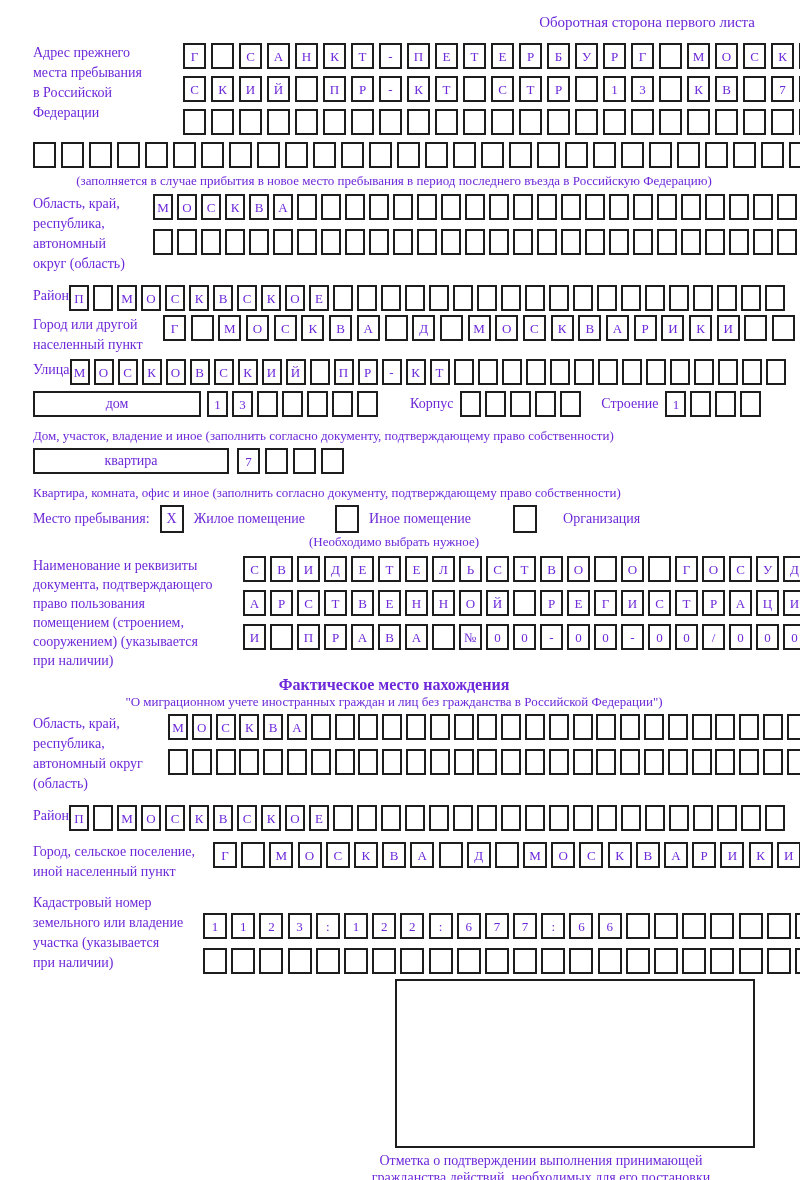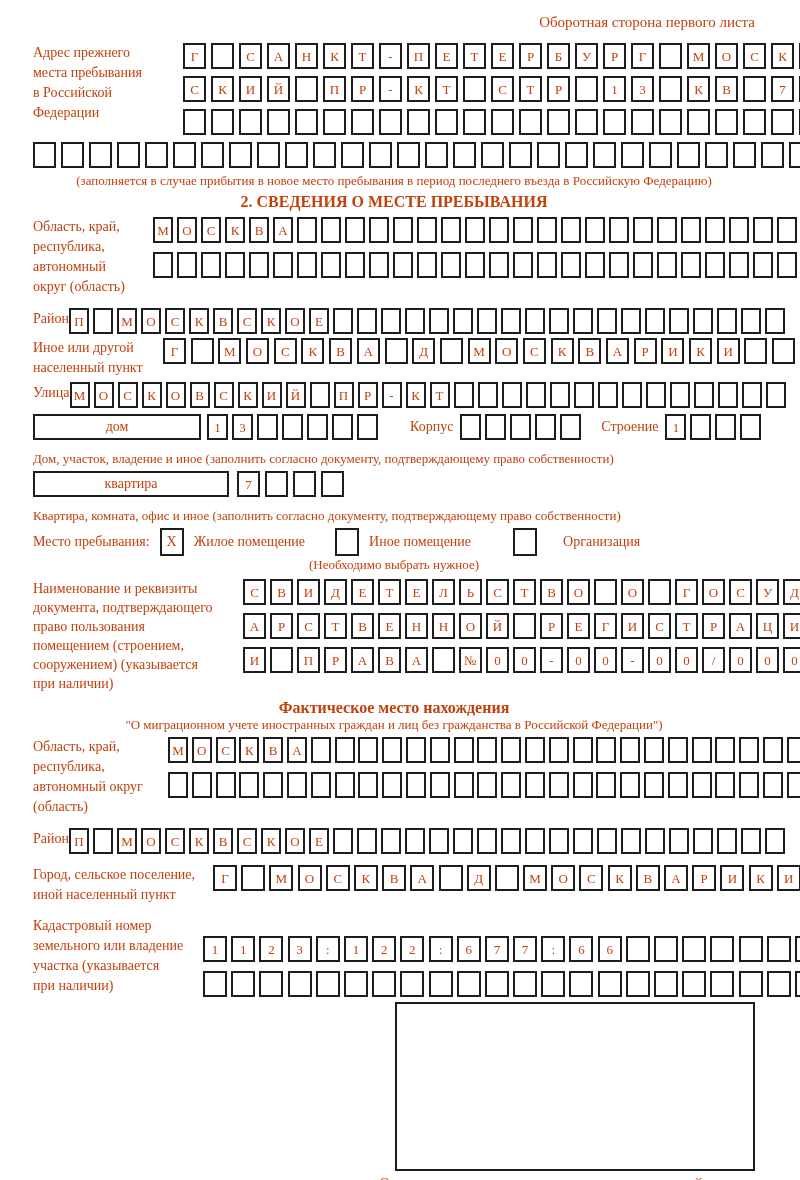--- a/index.html
+++ b/index.html
@@ -2,21 +2,21 @@
 <html><head>
 <meta charset="utf-8">
 <style>
   html,body{margin:0;padding:0;background:#ffffff;}
   .page{
     position:relative;
     width:800px;height:1180px;
     box-sizing:border-box;
     padding:14px 45px 0 33px;
     background:#fff;
-    color:#c2410c;
+    color:#6d28d9;
     font-family:"Liberation Serif","DejaVu Serif",serif;
     overflow:hidden;
   }
   .hdr-note{text-align:right;font-size:15px;line-height:17px;}
   .frow{display:flex;align-items:flex-start;}
   .lbl{font-size:14px;line-height:20px;flex:none;}
   .lbl-inline{font-size:14px;line-height:22px;flex:none;}
   .gridcol{margin-left:auto;display:flex;flex-direction:column;align-items:flex-end;row-gap:7px;flex:none;}
   .cellrow{display:flex;column-gap:var(--g,4px);flex:none;}
   .cell{
@@ -161,21 +161,20 @@
         <span class="cell"></span>
         <span class="cell"></span>
         <span class="cell"></span>
         <span class="cell"></span>
         <span class="cell"></span>
         <span class="cell"></span>
       </div>
   </div>
   <div class="note mt5">(заполняется в случае прибытия в новое место пребывания в период последнего въезда в Российскую Федерацию)</div>
 
-  <div class="sec-title mt5">2. СВЕДЕНИЯ О МЕСТЕ ПРЕБЫВАНИЯ</div>
 
   <div class="frow mt6">
     <div class="lbl" style="width:120px">
       <div>Область, край,</div>
       <div>республика,</div>
       <div>автономный</div>
       <div>округ (область)</div>
     </div>
     <div class="gridcol" style="row-gap:9px">
       <div class="cellrow" style="--cw:16px;--g:4px">
@@ -270,21 +269,21 @@
         <span class="cell"></span>
         <span class="cell"></span>
         <span class="cell"></span>
         <span class="cell"></span>
         <span class="cell"></span>
       </div>
   </div>
 
   <div class="frow mt4">
     <div class="lbl" style="width:130px">
-      <div>Иное или другой</div>
+      <div>Город или другой</div>
       <div>населенный пункт</div>
     </div>
     <div class="cellrow" style="--cw:19px;--g:4.7px;margin-left:auto">
         <span class="cell">Г</span>
         <span class="cell"></span>
         <span class="cell">М</span>
         <span class="cell">О</span>
         <span class="cell">С</span>
         <span class="cell">К</span>
         <span class="cell">В</span>

